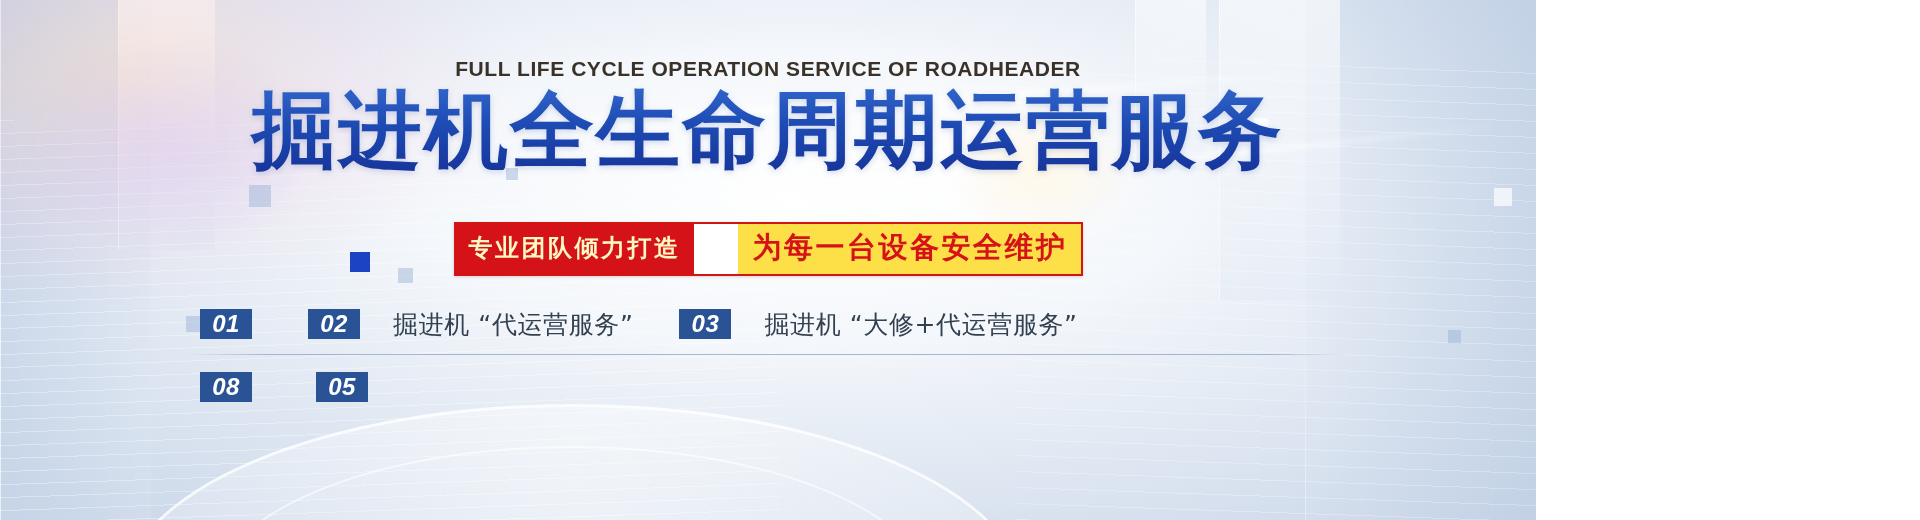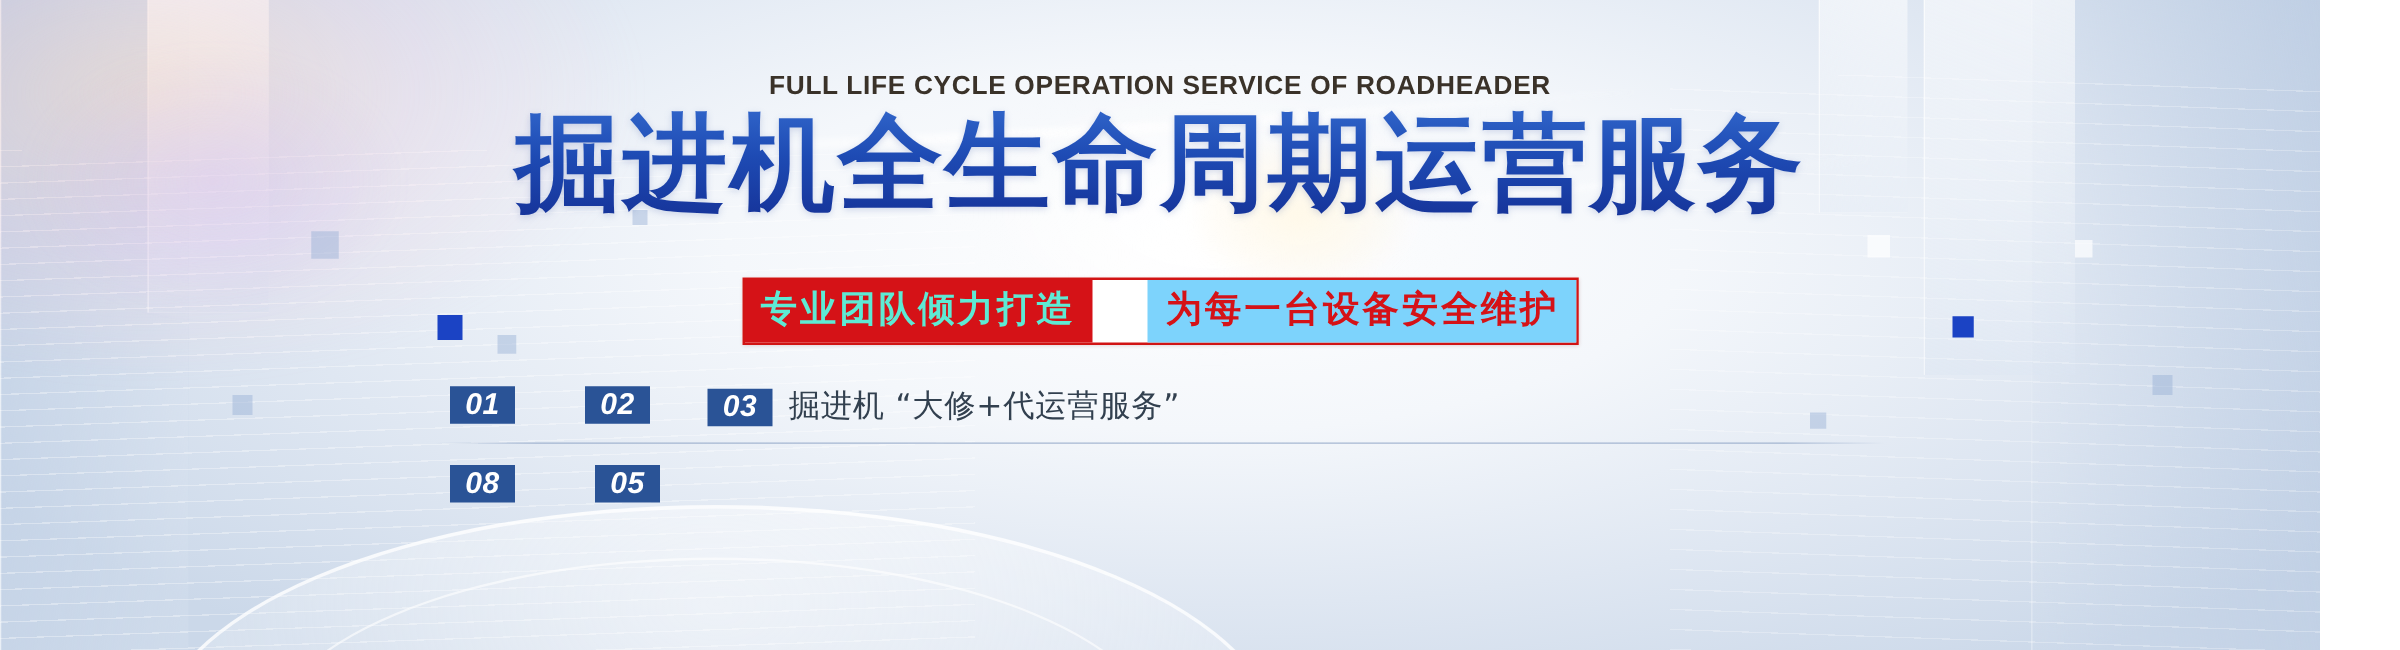--- a/index.html
+++ b/index.html
@@ -6,21 +6,21 @@
     margin: 0;
     padding: 0;
     background: #fff;
   }
   body {
     font-family: "Liberation Sans", "DejaVu Sans", sans-serif;
   }
 
   .banner {
     position: relative;
-    width: 1856px;
+    width: 1536px;
     height: 520px;
     overflow: hidden;
     background: #e8eef6;
   }
 
   
   .bg-base {
     position: absolute;
     inset: 0;
     background:
@@ -238,32 +238,32 @@
   }
   .tag-wrap {
     display: flex;
     align-items: stretch;
     border: 2px solid #d11414;
     background: #fff;
     box-shadow: 0 1px 3px rgba(120,20,20,0.18);
   }
   .tag-a {
     background: #d51217;
-    color: #5eead4;
-    font-size: 29px;
+    color: #fef9c3;
+    font-size: 24px;
     font-weight: bold;
     letter-spacing: 2.5px;
     padding: 4px 13px 6px 13px;
     font-family: "DejaVu Serif", "Liberation Serif", serif;
     display: flex;
     align-items: center;
     white-space: nowrap;
   }
   .tag-b {
-    background: #7dd3fc;
+    background: #fde047;
     color: #d51217;
     font-size: 29px;
     font-weight: bold;
     letter-spacing: 2.5px;
     padding: 4px 13px 6px 15px;
     font-family: "DejaVu Serif", "Liberation Serif", serif;
     display: flex;
     align-items: center;
     white-space: nowrap;
     margin-left: 44px;
@@ -287,22 +287,23 @@
     height: 1px;
     background: linear-gradient(90deg,
       rgba(150,170,200,0) 0%,
       rgba(140,162,196,0.75) 7%,
       rgba(140,162,196,0.75) 93%,
       rgba(150,170,200,0) 100%);
     margin: 2px 0 4px 0;
   }
   .srv-item {
     display: flex;
-    align-items: flex-end;
-    white-space: nowrap;
+    align-items: center;
+    white-space: nowrap;
+    gap: 20px;
   }
   .srv-num {
     display: inline-flex;
     align-items: center;
     justify-content: center;
     min-width: 46px;
     height: 30px;
     background: #2a5396;
     color: #ffffff;
     font-size: 24px;
@@ -388,20 +389,21 @@
 
     <div class="service-list">
 
       <div class="srv-row row1">
         <div class="srv-item">
           <span class="srv-num">01</span>
         </div>
         <div class="gap-a"></div>
         <div class="srv-item">
           <span class="srv-num">02</span>
+          <span class="srv-text">掘进机 “代运营服务”</span>
         </div>
         <div class="gap-b"></div>
         <div class="srv-item">
           <span class="srv-num">03</span>
           <span class="srv-text">掘进机 “大修+代运营服务”</span>
         </div>
       </div>
 
       <div class="divider"></div>
 

